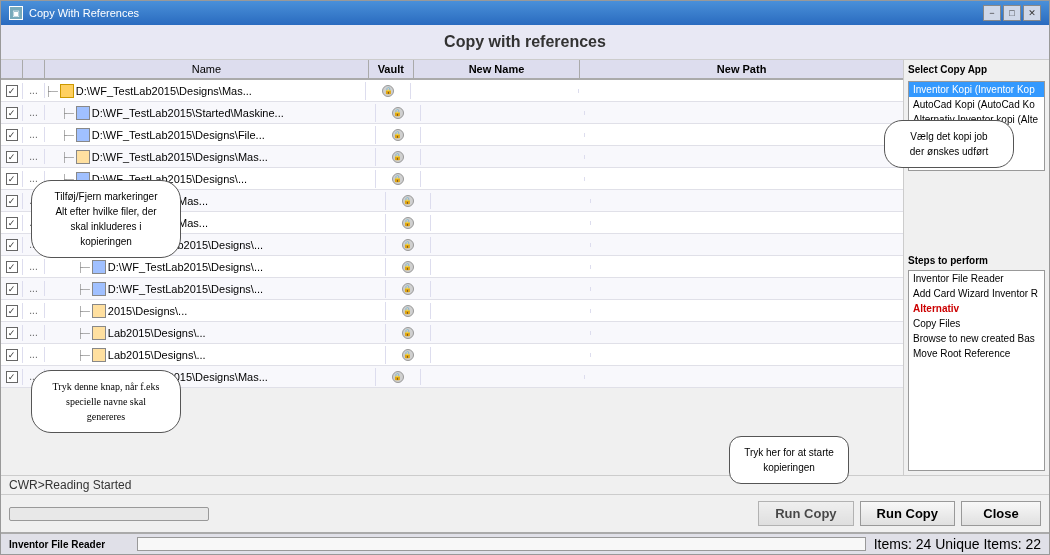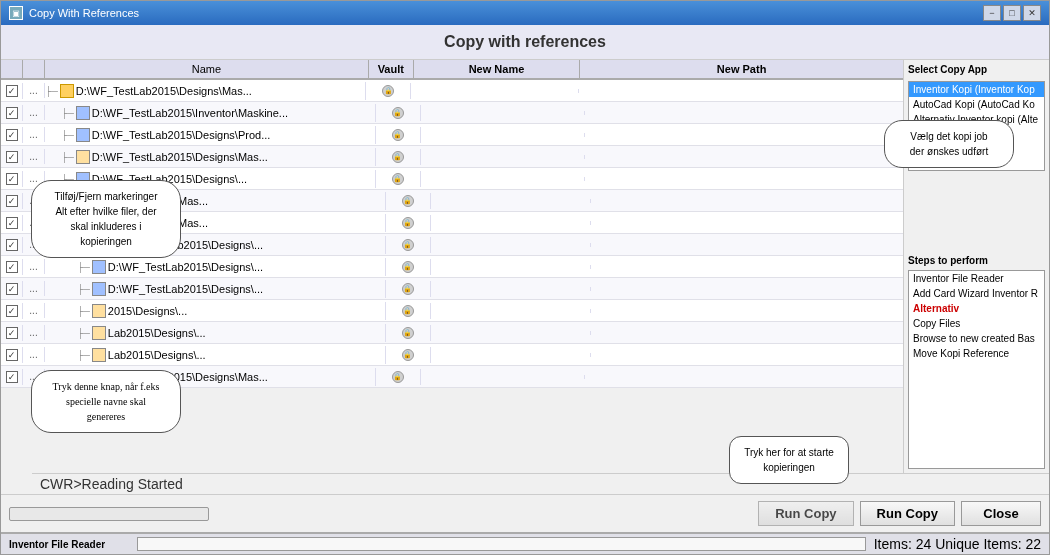--- a/index.html
+++ b/index.html
@@ -287,24 +287,23 @@
       cursor: pointer;
       white-space: nowrap;
       overflow: hidden;
       text-overflow: ellipsis;
     }
     .step-item.active { color: #cc0000; font-weight: bold; }
     .status-bar {
       background: #f0f0f0;
       border-top: 1px solid #ccc;
       padding: 2px 8px;
-      font-size: 14px;
+      font-size: 12px;
       color: #333;
       flex-shrink: 0;
-      margin-left: 31px;
     }
     .bottom-bar {
       display: flex;
       align-items: center;
       justify-content: space-between;
       padding: 6px 8px;
       background: #f0f0f0;
       border-top: 1px solid #ccc;
       flex-shrink: 0;
       position: relative;
@@ -470,38 +469,38 @@
         </div>
 
         <div class="table-row">
           <div class="td-check">
               <div class="checkbox checked"></div>
             </div>
           <div class="td-dots">...</div>
           <div class="td-name" style="padding-left:16px;">
             <span style="font-size:9px; color:#888;">├─</span>
             <span class="file-icon file-icon-blue"></span>
-            <span>D:\WF_TestLab2015\Inventor\Maskine...</span>
+            <span>D:\WF_TestLab2015\Started\Maskine...</span>
           </div>
           <div class="td-vault">
               <div class="lock-icon">🔒</div>
             </div>
           <div class="td-newname"></div>
           <div class="td-newpath"></div>
         </div>
 
         <div class="table-row">
           <div class="td-check">
               <div class="checkbox checked"></div>
             </div>
           <div class="td-dots">...</div>
           <div class="td-name" style="padding-left:16px;">
             <span style="font-size:9px; color:#888;">├─</span>
             <span class="file-icon file-icon-blue"></span>
-            <span>D:\WF_TestLab2015\Designs\Prod...</span>
+            <span>D:\WF_TestLab2015\Designs\File...</span>
           </div>
           <div class="td-vault">
               <div class="lock-icon">🔒</div>
             </div>
           <div class="td-newname"></div>
           <div class="td-newpath"></div>
         </div>
 
         <div class="table-row">
           <div class="td-check">
@@ -702,21 +701,21 @@
 
       <div class="right-tooltip">Vælg det kopi job<br>der ønskes udført</div>
 
       <div class="steps-label" style="margin-top:80px;">Steps to perform</div>
       <div class="steps-list">
         <div class="step-item">Inventor File Reader</div>
         <div class="step-item">Add Card Wizard Inventor R</div>
         <div class="step-item active">Alternativ</div>
         <div class="step-item">Copy Files</div>
         <div class="step-item">Browse to new created Bas</div>
-        <div class="step-item">Move Kopi Reference</div>
+        <div class="step-item">Move Root Reference</div>
       </div>
     </div>
 
     <div class="left-tooltip-1">
       Tilføj/Fjern markeringer<br>Alt efter hvilke filer, der<br>skal inkluderes i<br>kopieringen
     </div>
 
     <div class="left-tooltip-2">
       Tryk denne knap, når f.eks<br>specielle navne skal<br>genereres
     </div>

